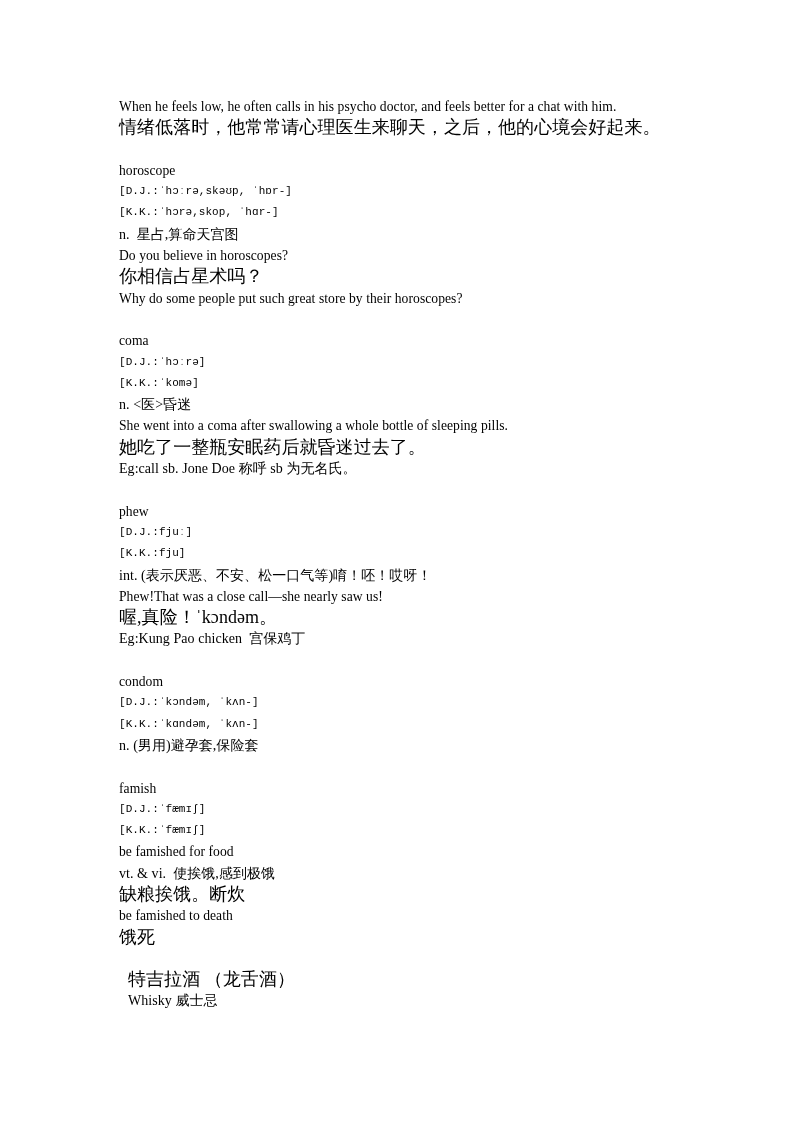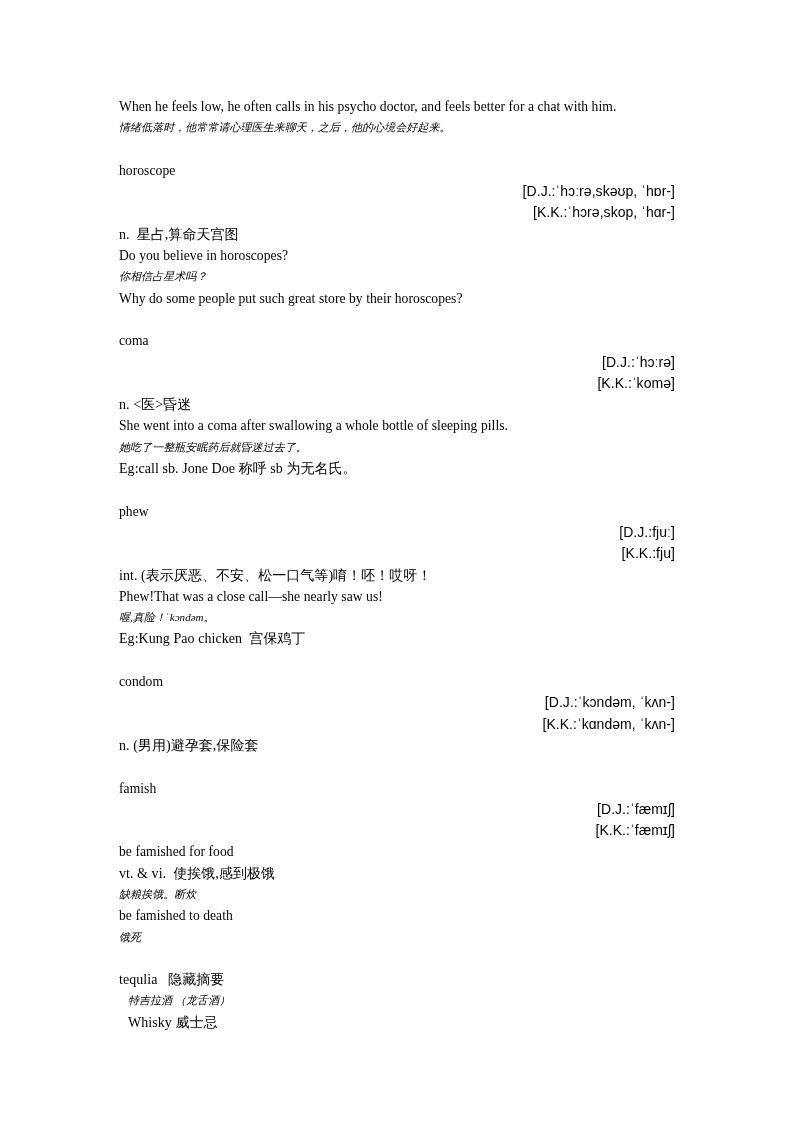--- a/index.html
+++ b/index.html
@@ -29,28 +29,26 @@
   
   .line {
     font-size: 13.6px;
     line-height: 21.3px;
     white-space: pre-wrap;
     letter-spacing: 0.05px;
     min-height: 21.3px;
   }
   .line.cjk {
     font-family: "Liberation Serif", "DejaVu Serif", serif;
-    font-size: 11px;
-    font-style: italic;
+    font-size: 18px;
   }
   .line.ipa {
-    font-family: Liberation Sans, sans-serif;
-    font-size: 14px;
+    font-family: Liberation Mono, monospace;
+    font-size: 11px;
     line-height: 21.3px;
-    text-align: right;
   }
   .line.mixed {
     font-size: 14px;
   }
   .line.indent-1 {
     padding-left: 9px;
   }
   
   .entry {
     margin: 0;
@@ -112,18 +110,17 @@
         <div class="line ipa">[D.J.:ˈfæmɪʃ]</div>
         <div class="line ipa">[K.K.:ˈfæmɪʃ]</div>
         <div class="line">be famished for food</div>
         <div class="line mixed">vt. &amp; vi.  使挨饿,感到极饿</div>
         <div class="line cjk">缺粮挨饿。断炊</div>
         <div class="line">be famished to death</div>
         <div class="line cjk">饿死</div>
       </div>
       <div class="spacer"></div>
       <div class="entry">
-        <div class="line mixed">tequlia   隐藏摘要</div>
         <div class="line cjk indent-1">特吉拉酒 （龙舌酒）</div>
         <div class="line mixed indent-1">Whisky 威士忌</div>
       </div>
     </div>
 </div>
 
 </body></html>

